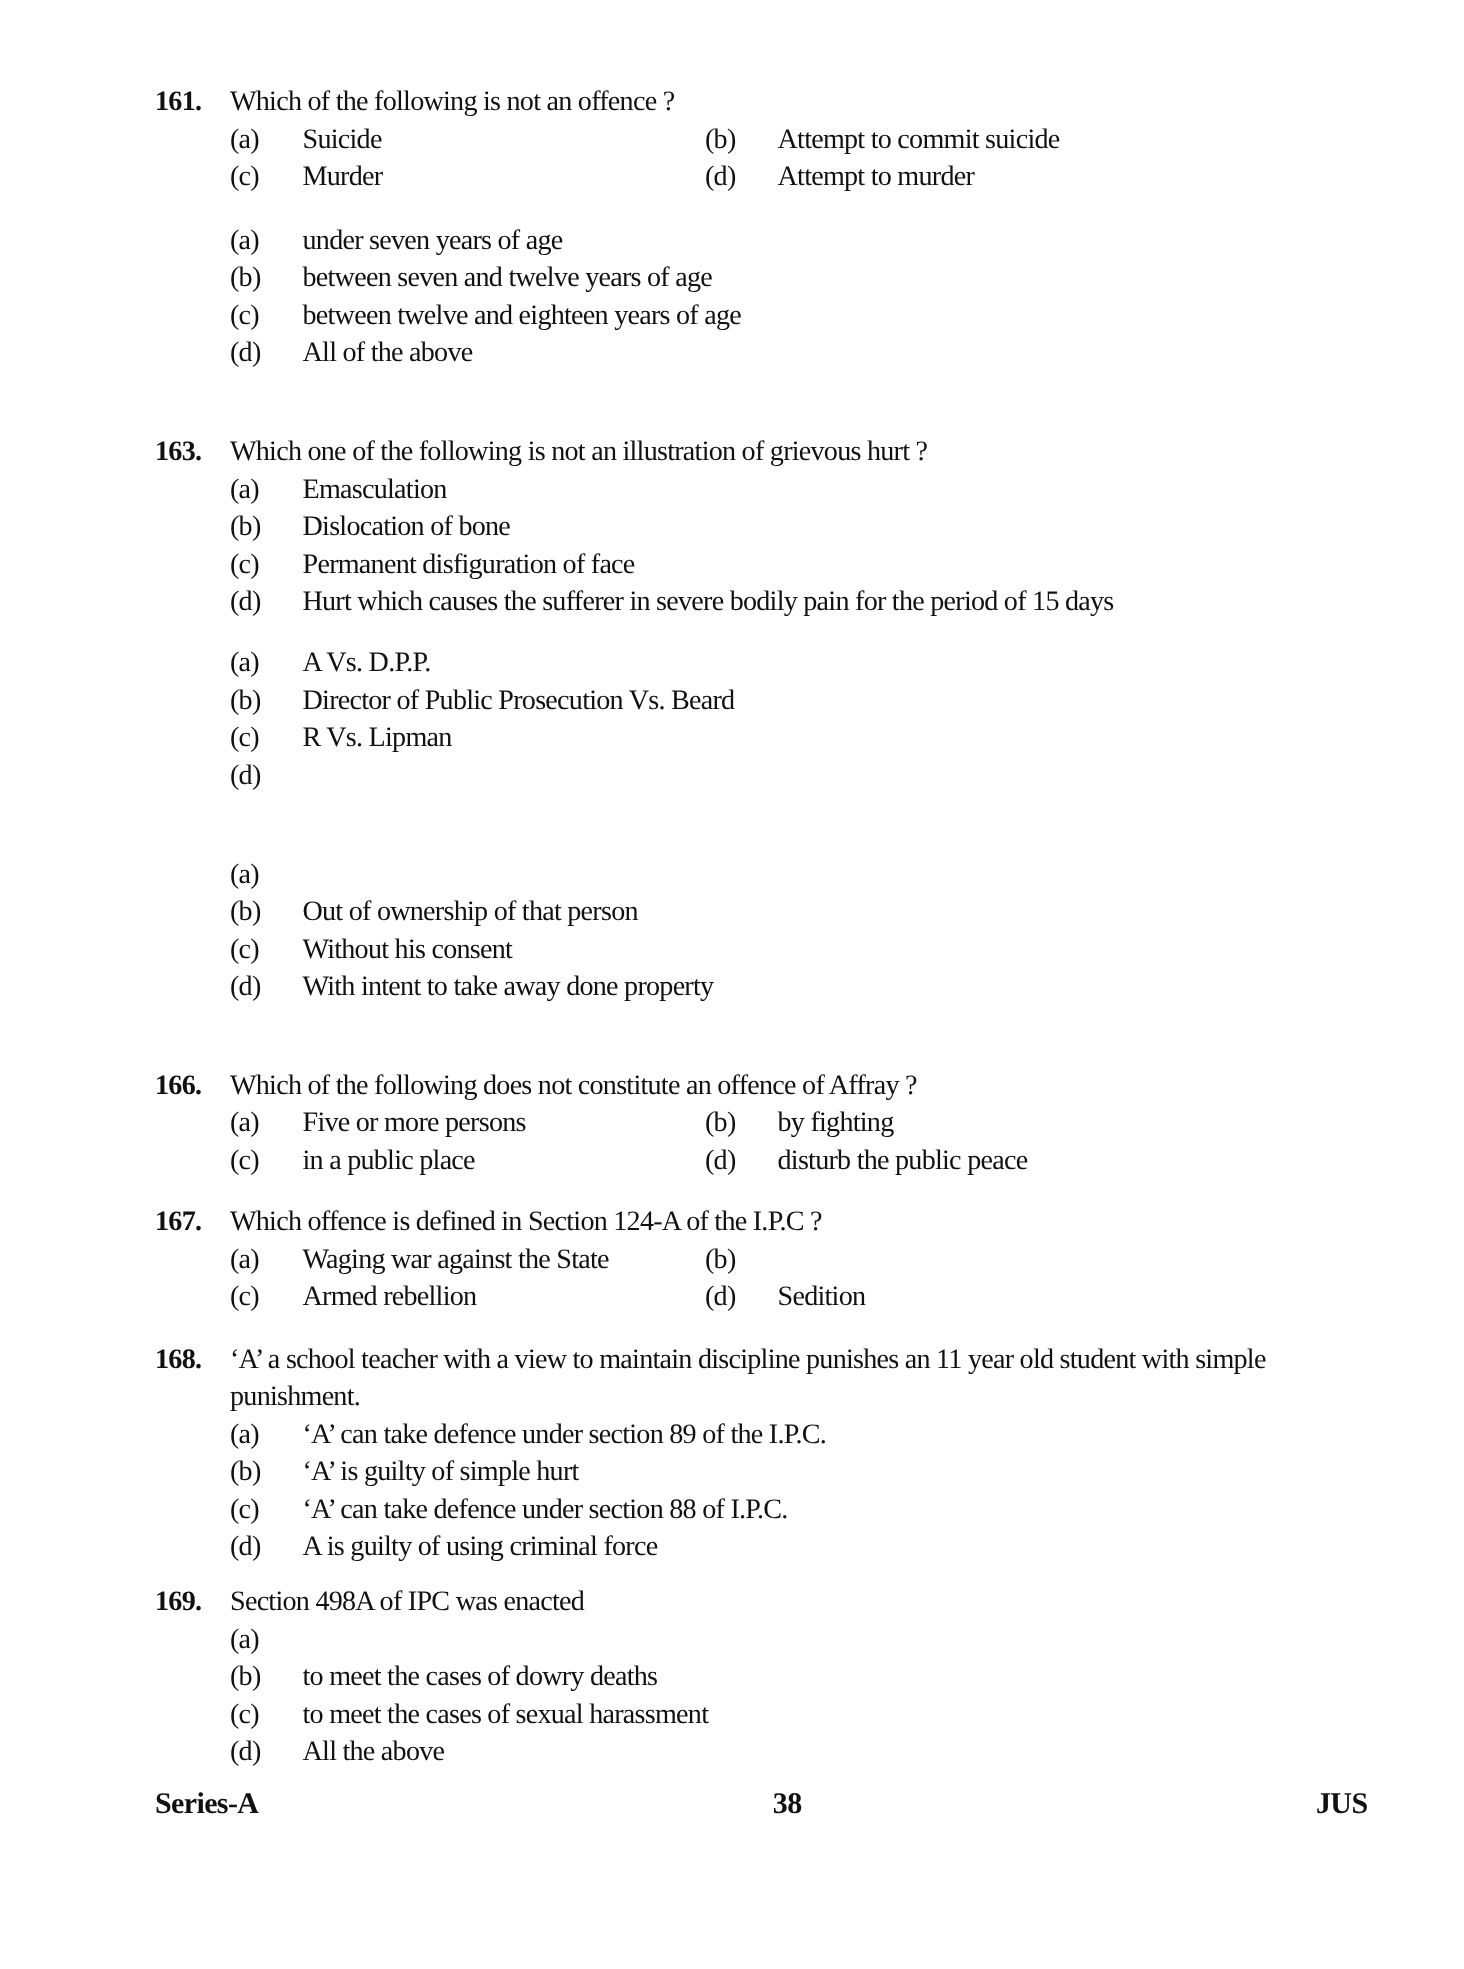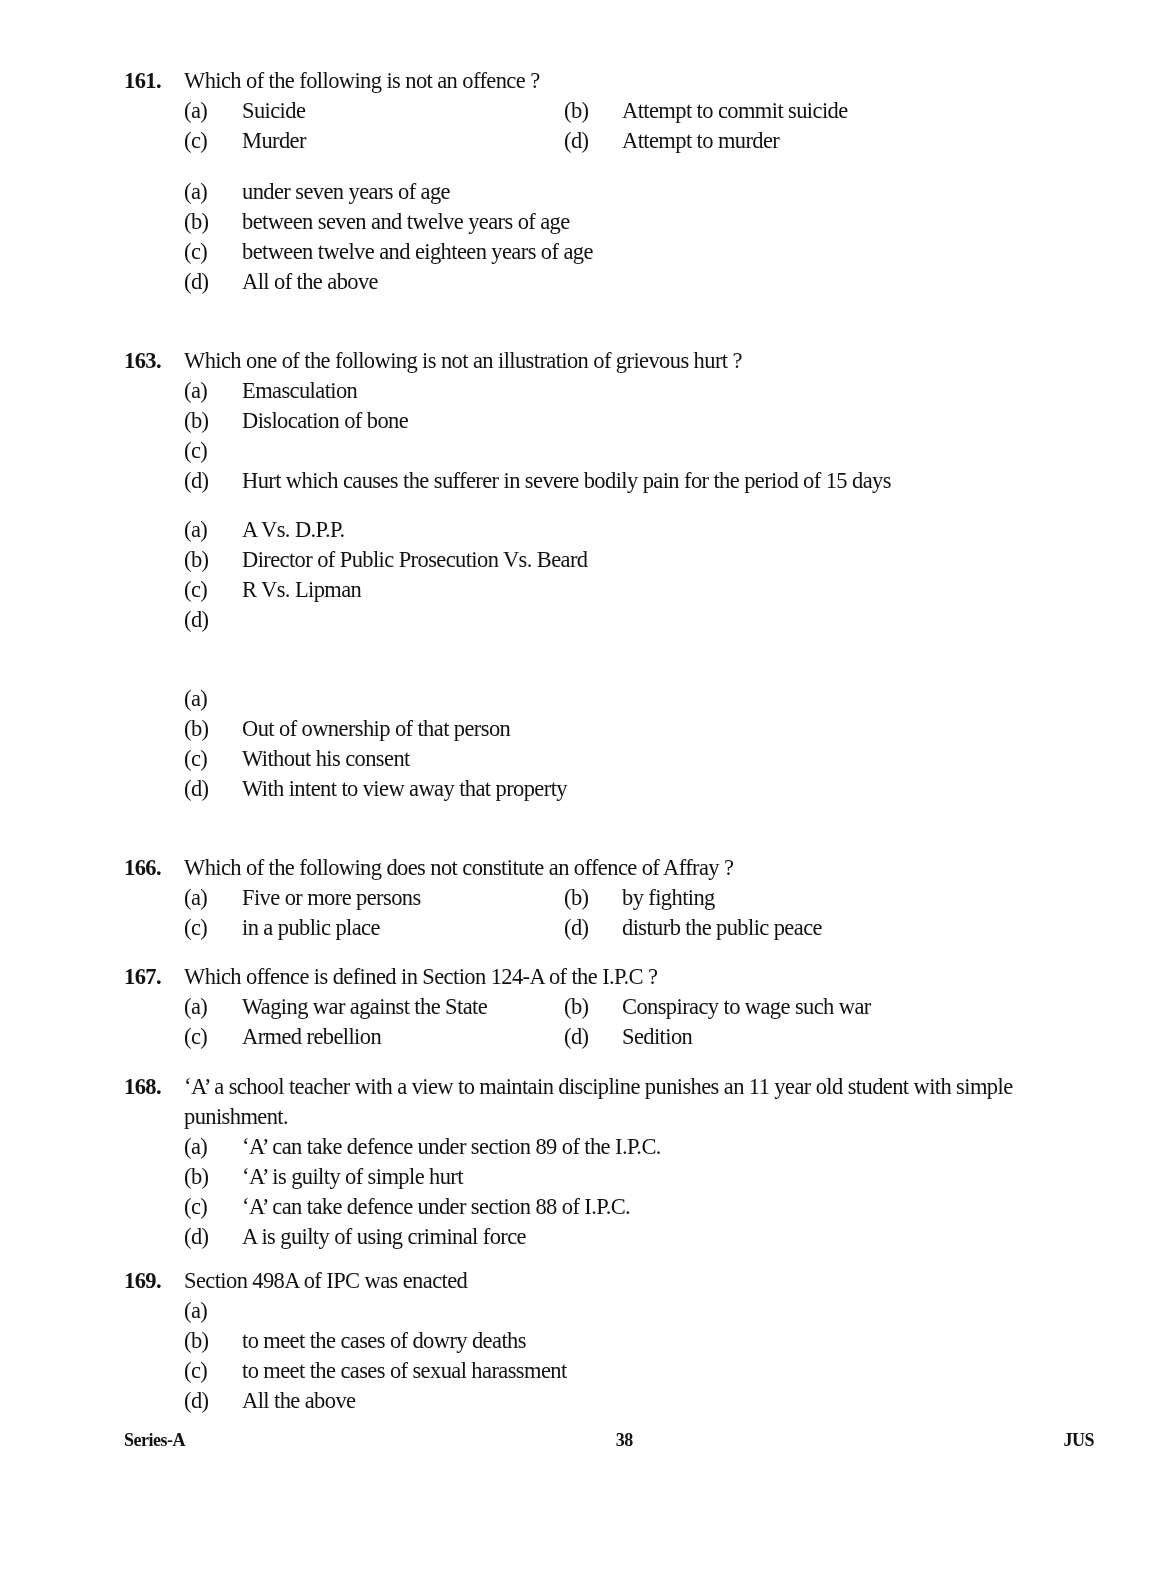--- a/index.html
+++ b/index.html
@@ -10,21 +10,21 @@
   .page { position:absolute; left:12px; top:0; width:1171px; height:1575px; }
   .q { position:absolute; left:112px; width:980px; }
   .qhead { display:flex; font-size:22.5px; line-height:30px; letter-spacing:-0.6px; }
   .qnum { width:60px; font-weight:bold; flex:none; }
   .qtext { flex:1; }
   .opts { margin-left:60px; }
   .opt { display:flex; font-size:22.5px; line-height:30px; letter-spacing:-0.6px; }
   .olab { width:58px; flex:none; }
   .grid2 { display:grid; grid-template-columns:380px 420px; }
   .grid2 .opt { }
-  .footer { position:absolute; top:1430px; left:112px; width:970px; font-weight:bold; font-size:18px; display:flex; justify-content:space-between; }
+  .footer { position:absolute; top:1430px; left:112px; width:970px; font-weight:bold; font-size:24px; display:flex; justify-content:space-between; }
   .footer span { letter-spacing:-0.5px; }
 </style>
 </head>
 <body>
 
 <div class="page">
 
   <div class="q" style="top:66px">
     <div class="qhead">
         <span class="qnum">161.</span>
@@ -80,20 +80,21 @@
       <div class="opt">
           <span class="olab">(a)</span>
           <span>Emasculation</span>
         </div>
       <div class="opt">
           <span class="olab">(b)</span>
           <span>Dislocation of bone</span>
         </div>
       <div class="opt">
           <span class="olab">(c)</span>
+          <span>Permanent disfiguration of face</span>
         </div>
       <div class="opt">
           <span class="olab">(d)</span>
           <span>Hurt which causes the sufferer in severe bodily pain for the period of 15 days</span>
         </div>
     </div>
   </div>
 
   <div class="q" style="top:515px">
     <div class="opts">
@@ -123,21 +124,21 @@
       <div class="opt">
           <span class="olab">(b)</span>
           <span>Out of ownership of that person</span>
         </div>
       <div class="opt">
           <span class="olab">(c)</span>
           <span>Without his consent</span>
         </div>
       <div class="opt">
           <span class="olab">(d)</span>
-          <span>With intent to view away that property</span>
+          <span>With intent to take away done property</span>
         </div>
     </div>
   </div>
 
   <div class="q" style="top:853px">
     <div class="qhead">
         <span class="qnum">166.</span>
         <span class="qtext">Which of the following does not constitute an offence of Affray ?</span>
       </div>
     <div class="opts grid2">
@@ -165,21 +166,20 @@
         <span class="qnum">167.</span>
         <span class="qtext">Which offence is defined in Section 124-A of the I.P.C ?</span>
       </div>
     <div class="opts grid2">
       <div class="opt">
           <span class="olab">(a)</span>
           <span>Waging war against the State</span>
         </div>
       <div class="opt">
           <span class="olab">(b)</span>
-          <span>Conspiracy to wage such war</span>
         </div>
       <div class="opt">
           <span class="olab">(c)</span>
           <span>Armed rebellion</span>
         </div>
       <div class="opt">
           <span class="olab">(d)</span>
           <span>Sedition</span>
         </div>
     </div>

